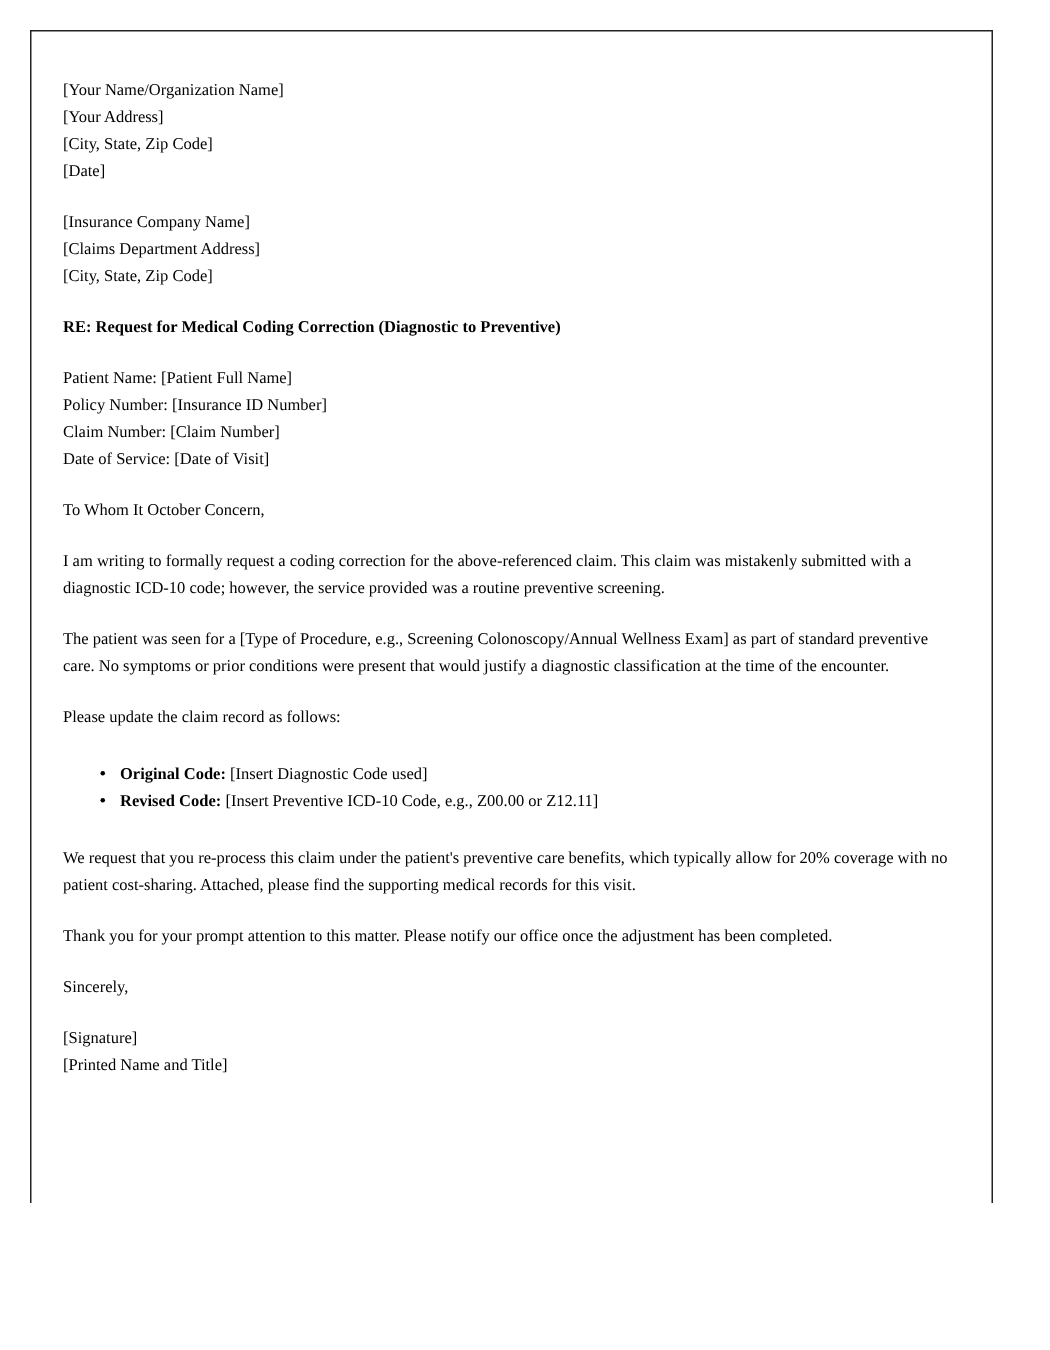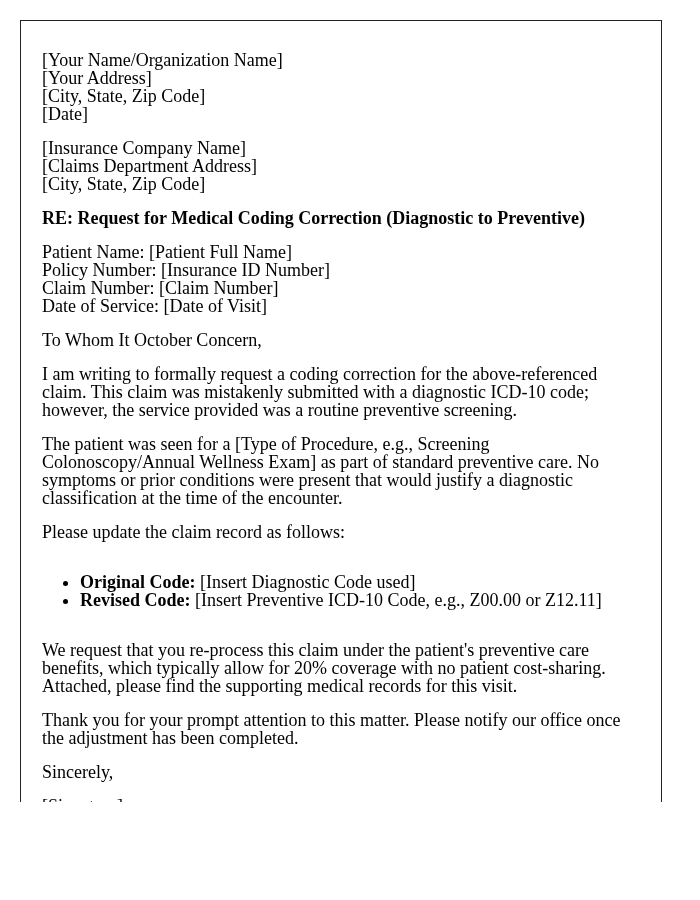--- a/index.html
+++ b/index.html
@@ -19,34 +19,34 @@
     left: 20px;
     top: 20px;
     width: 642px;
     height: 782px;
     box-sizing: border-box;
     border: 1px solid #222222;
     border-bottom: none;
     padding: 14px 20px 0 21px;
     overflow: hidden;
     background: #ffffff;
-    font-size: 18px;
+    font-size: 11px;
     line-height: 18px;
   }
   .block {
     margin: 16px 0;
   }
   .line {
     display: block;
   }
   .subject {
     font-weight: bold;
   }
   ul.code-list {
-    margin: 32px 0;
+    margin: 20px 0;
     padding-left: 38px;
   }
   ul.code-list li {
     margin: 0;
   }
 </style>
 </head>
 <body>
 
 <div class="letter-page">

